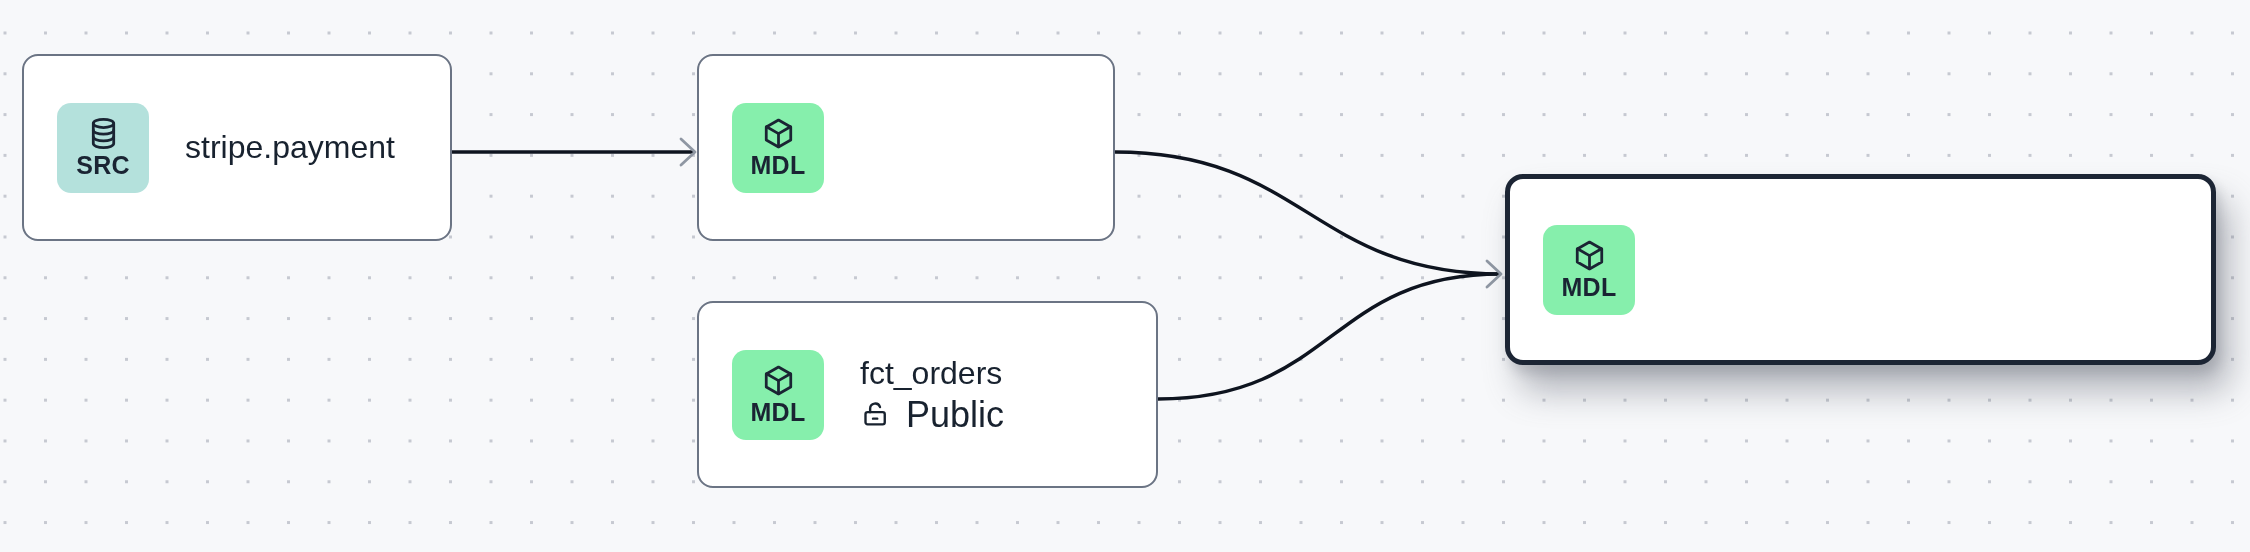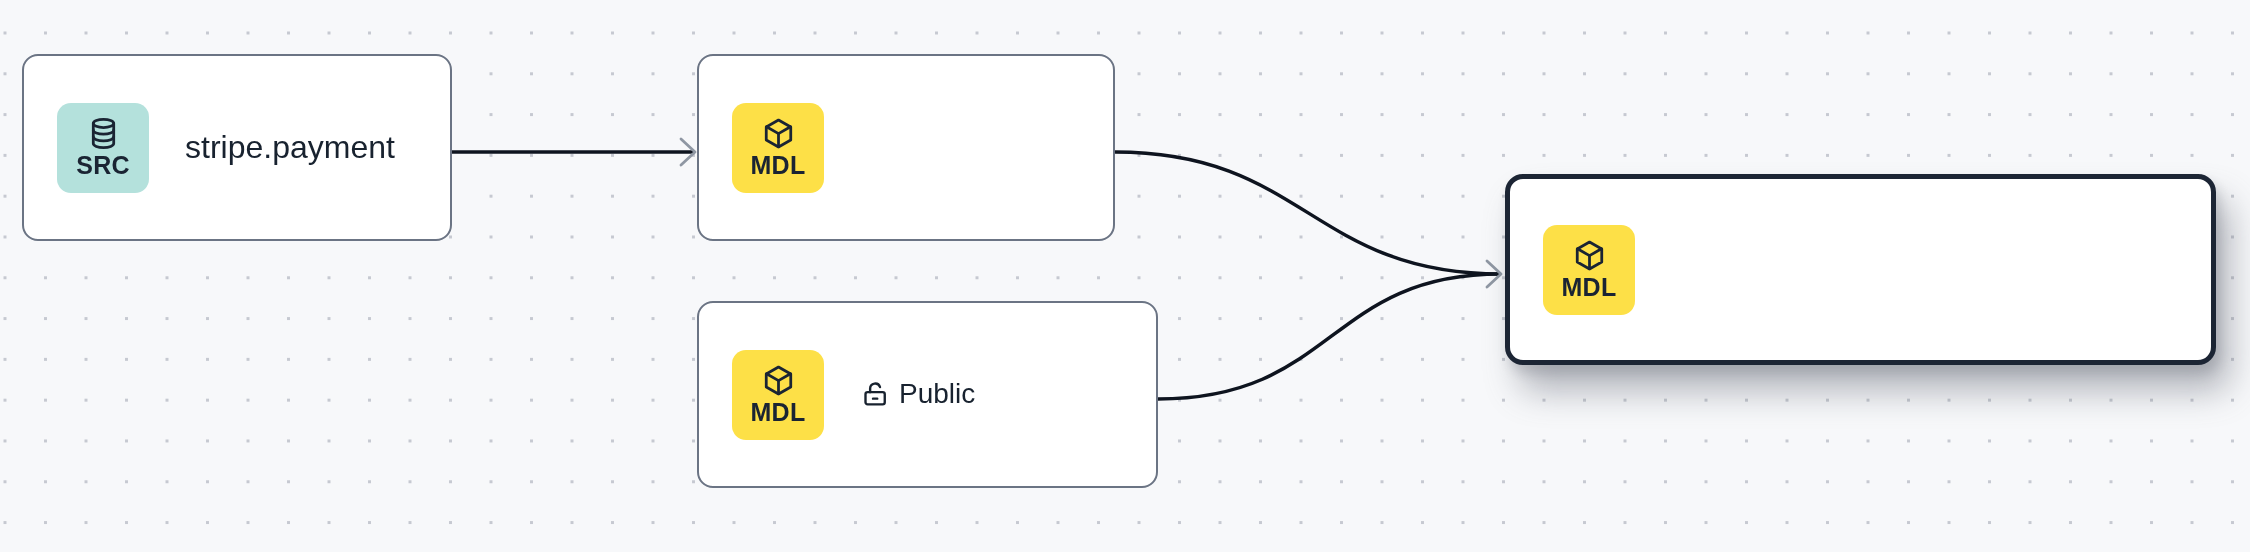--- a/index.html
+++ b/index.html
@@ -38,33 +38,33 @@
   .badge{
     flex:0 0 auto;
     width:92px;height:90px;
     border-radius:14px;
     display:flex;flex-direction:column;
     align-items:center;justify-content:center;
     gap:1px;
     color:#1a2433;
   }
   .badge-src{background:#b4e1dc;}
-  .badge-mdl{background:#fde047;}
+  .badge-mdl{background:#86efac;}
   .badge svg{width:35px;height:35px;display:block;}
   .badge .badge-label{
     font-size:25px;font-weight:600;line-height:1.05;letter-spacing:.3px;
   }
   .node-texts{display:flex;flex-direction:column;align-items:flex-start;gap:3px;}
   .node-title{
     font-size:32px;font-weight:400;color:#18222f;
     white-space:nowrap;line-height:1.15;
   }
   .node-subtitle{
-    display:flex;align-items:center;gap:9px;
-    font-size:28px;color:#18222f;line-height:1.1;
+    display:flex;align-items:center;gap:16px;
+    font-size:36px;color:#18222f;line-height:1.1;
   }
   .node-subtitle svg{width:30px;height:30px;display:block;color:#18222f;}
 </style>
 </head>
 <body>
 
 <div class="canvas">
 
   <svg class="edges" width="2250" height="552" viewBox="0 0 2250 552">
     <path class="edge" d="M452 152 L694 152"></path>
@@ -103,20 +103,21 @@
   <div class="node" style="left:697px;top:301px;width:461px;height:187px;">
     <div class="badge badge-mdl">
       <svg viewBox="0 0 24 24" fill="none" stroke="currentColor" stroke-width="1.9" stroke-linecap="round" stroke-linejoin="round">
         <path d="M12 2.8 20.4 7.5 v9 L12 21.2 3.6 16.5 v-9 Z"></path>
         <path d="M3.8 7.4 12 12.1 l8.2 -4.7"></path>
         <path d="M12 12.1 v9"></path>
       </svg>
       <span class="badge-label">MDL</span>
     </div>
     <div class="node-texts">
+      <span class="node-title">fct_orders</span>
       <span class="node-subtitle">
         <svg viewBox="0 0 24 24" fill="none" stroke="currentColor" stroke-width="1.9" stroke-linecap="round" stroke-linejoin="round">
           <rect x="4.4" y="10.5" width="15.4" height="9.8" rx="1.7"></rect>
           <path d="M8.1 10.5 V7.6 a4.05 4.05 0 0 1 7.9 -1.2"></path>
           <path d="M10.4 15.7 h3.4"></path>
         </svg>
         <span>Public</span>
       </span>
     </div>
   </div>

